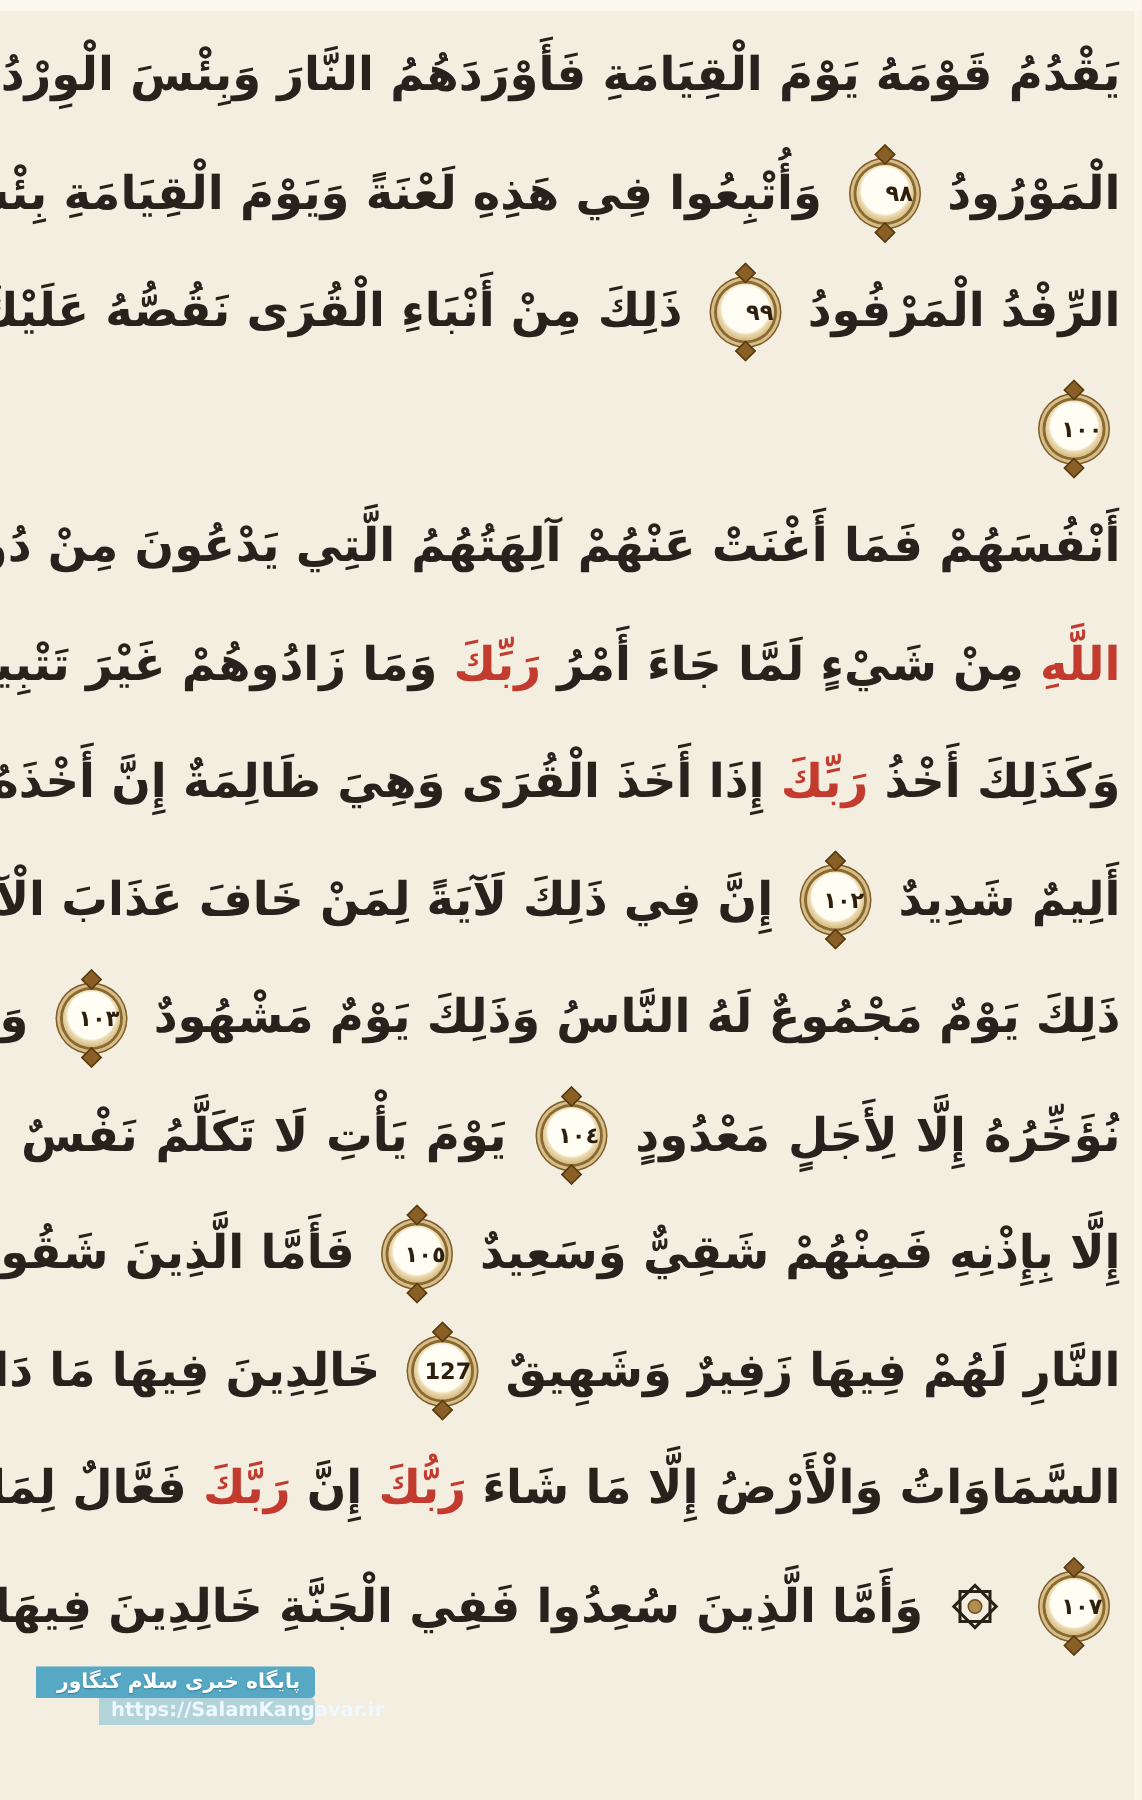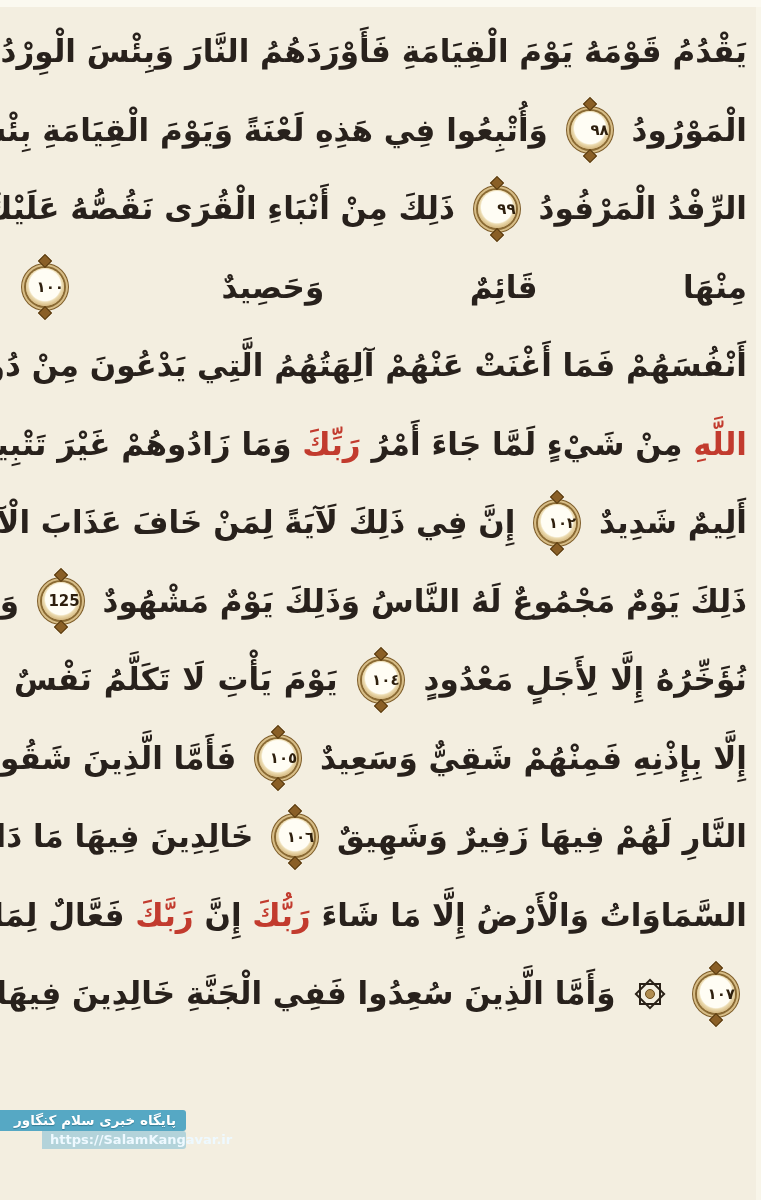--- a/index.html
+++ b/index.html
@@ -64,21 +64,21 @@
     border:2.5px solid #2a2118;background:transparent;display:block;
   }
   .hizb i.r{transform:rotate(45deg);}
   .hizb b{
     position:absolute;left:50%;top:50%;width:8px;height:8px;border-radius:50%;
     background:#b08c50;border:1px solid #6b4d1e;
     transform:translate(-50%,-50%);
   }
   
   .watermark{
-    position:absolute;left:0;top:1110px;direction:rtl;text-align:center;z-index:5;
+    position:absolute;left:0;top:1110px;direction:rtl;text-align:center;z-index:5;padding-left:24px;
   }
   .wm1{
     display:inline-block;background:rgba(58,155,190,0.85);color:#ffffff;
     font-size:13.5px;font-weight:bold;padding:2px 10px 3px 14px;
     border-radius:0 3px 3px 0;text-shadow:0 1px 1px rgba(0,60,80,.4);
     white-space:nowrap;
   }
   .wm2{
     display:block;background:rgba(125,190,214,0.55);color:#eef9ff;
     font-size:13px;font-weight:bold;padding:1px 8px 2px 8px;width:128px;
@@ -87,28 +87,29 @@
   }
 </style>
 </head>
 <body>
 
 <div class="page">
   <div class="text-block" id="lines">
       <div class="line"><span class="seg ink">يَقْدُمُ قَوْمَهُ يَوْمَ الْقِيَامَةِ فَأَوْرَدَهُمُ النَّارَ وَبِئْسَ الْوِرْدُ</span> </div>
       <div class="line"><span class="seg ink">الْمَوْرُودُ</span> <span class="medallion"><span class="num">٩٨</span></span> <span class="seg ink">وَأُتْبِعُوا فِي هَذِهِ لَعْنَةً وَيَوْمَ الْقِيَامَةِ بِئْسَ</span> </div>
       <div class="line"><span class="seg ink">الرِّفْدُ الْمَرْفُودُ</span> <span class="medallion"><span class="num">٩٩</span></span> <span class="seg ink">ذَلِكَ مِنْ أَنْبَاءِ الْقُرَى نَقُصُّهُ عَلَيْكَ</span> </div>
-      <div class="line"><span class="seg ink">مِنْهَا قَائِمٌ وَحَصِيدٌ</span> <span class="medallion"><span class="num">١٠٠</span></span>  </div>
+      <div class="line"> <span class="medallion"><span class="num">١٠٠</span></span>  </div>
       <div class="line"><span class="seg ink">أَنْفُسَهُمْ فَمَا أَغْنَتْ عَنْهُمْ آلِهَتُهُمُ الَّتِي يَدْعُونَ مِنْ دُونِ</span> </div>
       <div class="line"><span class="seg red">اللَّهِ</span> <span class="seg ink">مِنْ شَيْءٍ لَمَّا جَاءَ أَمْرُ</span> <span class="seg red">رَبِّكَ</span> <span class="seg ink">وَمَا زَادُوهُمْ غَيْرَ تَتْبِيبٍ</span>  </div>
+      <div class="line"><span class="seg ink">وَكَذَلِكَ أَخْذُ</span> <span class="seg red">رَبِّكَ</span> <span class="seg ink">إِذَا أَخَذَ الْقُرَى وَهِيَ ظَالِمَةٌ إِنَّ أَخْذَهُ</span> </div>
       <div class="line"><span class="seg ink">أَلِيمٌ شَدِيدٌ</span> <span class="medallion"><span class="num">١٠٢</span></span> <span class="seg ink">إِنَّ فِي ذَلِكَ لَآيَةً لِمَنْ خَافَ عَذَابَ الْآخِرَةِ</span> </div>
-      <div class="line"><span class="seg ink">ذَلِكَ يَوْمٌ مَجْمُوعٌ لَهُ النَّاسُ وَذَلِكَ يَوْمٌ مَشْهُودٌ</span> <span class="medallion"><span class="num">125</span></span> <span class="seg ink">وَمَا</span> </div>
+      <div class="line"><span class="seg ink">ذَلِكَ يَوْمٌ مَجْمُوعٌ لَهُ النَّاسُ وَذَلِكَ يَوْمٌ مَشْهُودٌ</span> <span class="medallion"><span class="num">١٠٣</span></span> <span class="seg ink">وَمَا</span> </div>
       <div class="line"><span class="seg ink">نُؤَخِّرُهُ إِلَّا لِأَجَلٍ مَعْدُودٍ</span> <span class="medallion"><span class="num">١٠٤</span></span> <span class="seg ink">يَوْمَ يَأْتِ لَا تَكَلَّمُ نَفْسٌ</span> </div>
       <div class="line"><span class="seg ink">إِلَّا بِإِذْنِهِ فَمِنْهُمْ شَقِيٌّ وَسَعِيدٌ</span> <span class="medallion"><span class="num">١٠٥</span></span> <span class="seg ink">فَأَمَّا الَّذِينَ شَقُوا فَفِي</span> </div>
-      <div class="line"><span class="seg ink">النَّارِ لَهُمْ فِيهَا زَفِيرٌ وَشَهِيقٌ</span> <span class="medallion"><span class="num">١٠٦</span></span> <span class="seg ink">خَالِدِينَ فِيهَا مَا دَامَتِ</span> </div>
+      <div class="line"><span class="seg ink">النَّارِ لَهُمْ فِيهَا زَفِيرٌ وَشَهِيقٌ</span> <span class="medallion"><span class="num">127</span></span> <span class="seg ink">خَالِدِينَ فِيهَا مَا دَامَتِ</span> </div>
       <div class="line"><span class="seg ink">السَّمَاوَاتُ وَالْأَرْضُ إِلَّا مَا شَاءَ</span> <span class="seg red">رَبُّكَ</span> <span class="seg ink">إِنَّ</span> <span class="seg red">رَبَّكَ</span> <span class="seg ink">فَعَّالٌ لِمَا يُرِيدُ</span> </div>
       <div class="line"><span class="medallion"><span class="num">١٠٧</span></span> <span class="hizb"><i></i><i class="r"></i><b></b></span> <span class="seg ink">وَأَمَّا الَّذِينَ سُعِدُوا فَفِي الْجَنَّةِ خَالِدِينَ فِيهَا مَا دَامَتِ</span> </div>
     </div>
   <div class="watermark">
     <div class="wm1">پایگاه خبری سلام کنگاور</div>
     <div class="wm2">https://SalamKangavar.ir</div>
   </div>
 </div>
 
 </body></html>

